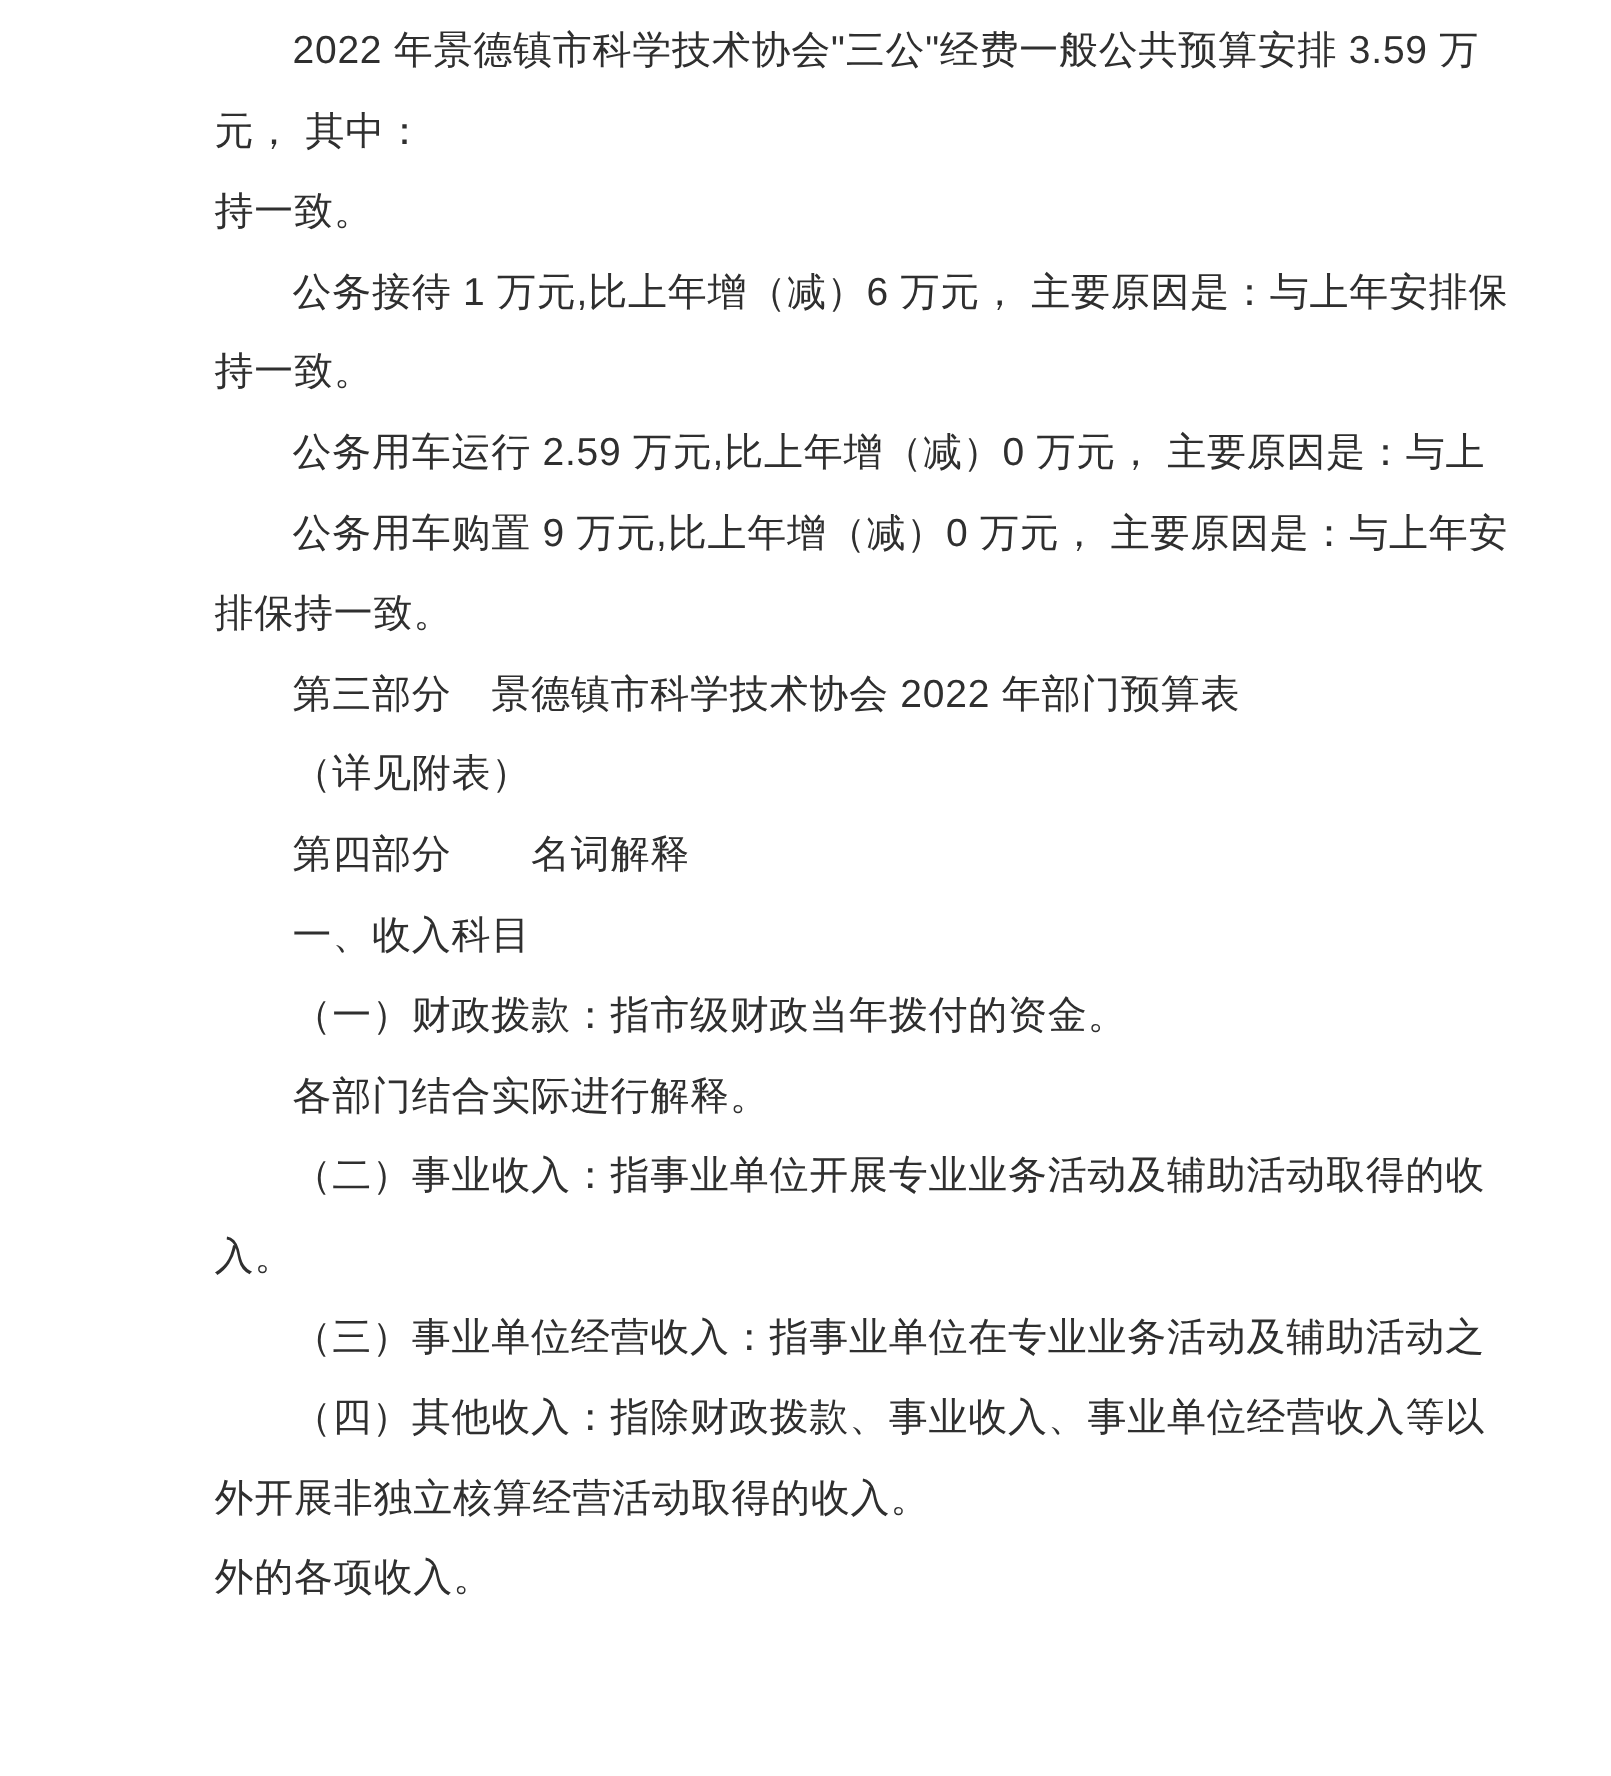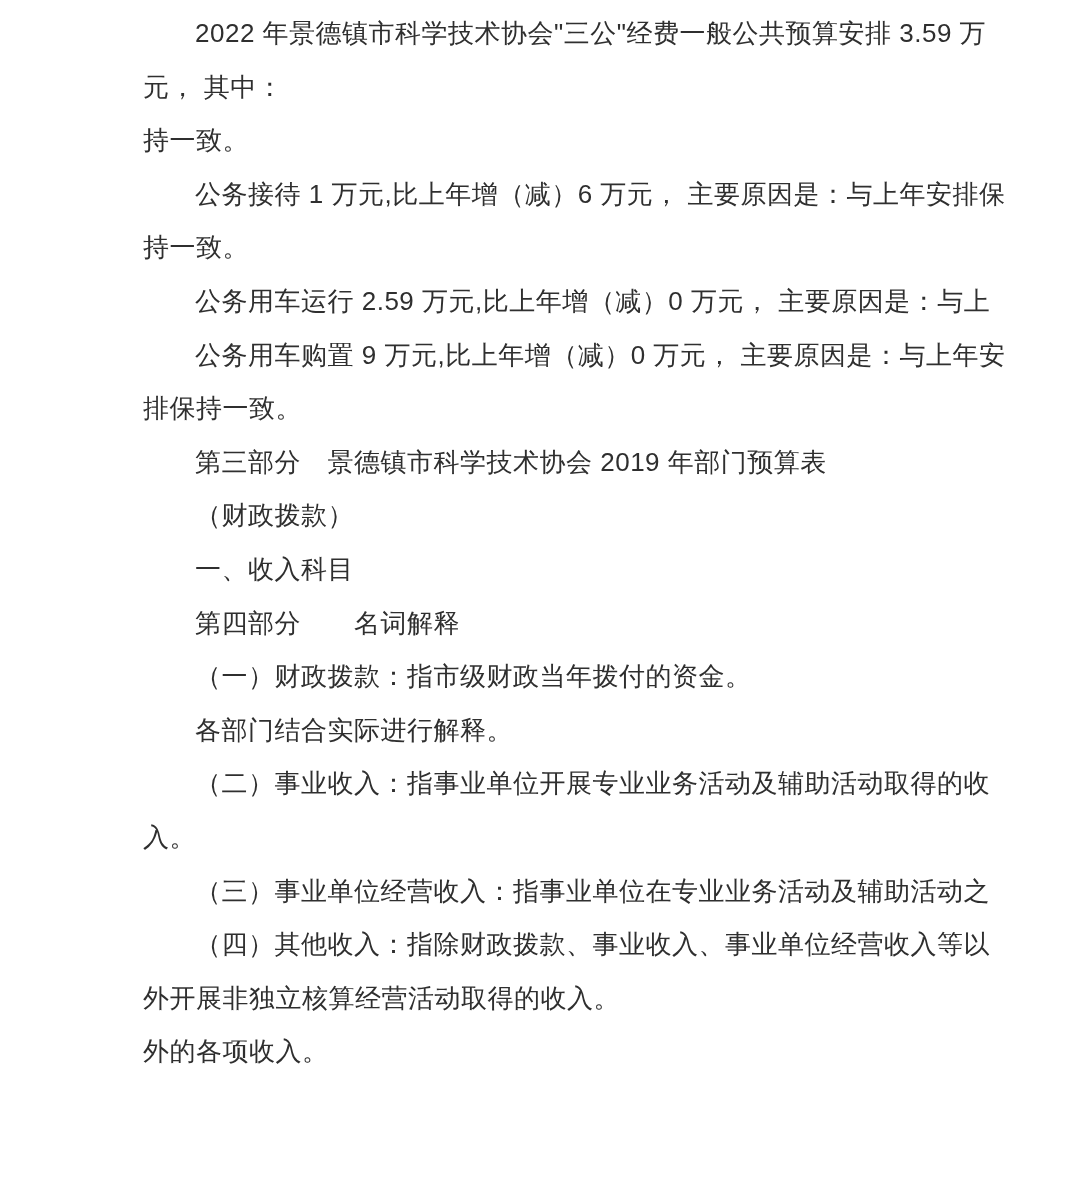--- a/index.html
+++ b/index.html
@@ -41,24 +41,24 @@
 <main class="page">
   <section class="text-block" id="text-block" style="color: rgb(47, 47, 47);">
       <div class="line indent">2022 年景德镇市科学技术协会"三公"经费一般公共预算安排 3.59 万</div>
       <div class="line">元， 其中：</div>
       <div class="line">持一致。</div>
       <div class="line indent">公务接待 1 万元,比上年增（减）6 万元， 主要原因是：与上年安排保</div>
       <div class="line">持一致。</div>
       <div class="line indent">公务用车运行 2.59 万元,比上年增（减）0 万元， 主要原因是：与上</div>
       <div class="line indent">公务用车购置 9 万元,比上年增（减）0 万元， 主要原因是：与上年安</div>
       <div class="line">排保持一致。</div>
-      <div class="line indent">第三部分　景德镇市科学技术协会 2019 年部门预算表</div>
-      <div class="line indent">（财政拨款）</div>
+      <div class="line indent">第三部分　景德镇市科学技术协会 2022 年部门预算表</div>
+      <div class="line indent">（详见附表）</div>
+      <div class="line indent">第四部分　　名词解释</div>
       <div class="line indent">一、收入科目</div>
-      <div class="line indent">第四部分　　名词解释</div>
       <div class="line indent">（一）财政拨款：指市级财政当年拨付的资金。</div>
       <div class="line indent">各部门结合实际进行解释。</div>
       <div class="line indent">（二）事业收入：指事业单位开展专业业务活动及辅助活动取得的收</div>
       <div class="line">入。</div>
       <div class="line indent">（三）事业单位经营收入：指事业单位在专业业务活动及辅助活动之</div>
       <div class="line indent">（四）其他收入：指除财政拨款、事业收入、事业单位经营收入等以</div>
       <div class="line">外开展非独立核算经营活动取得的收入。</div>
       <div class="line">外的各项收入。</div>
     </section>
 </main>

